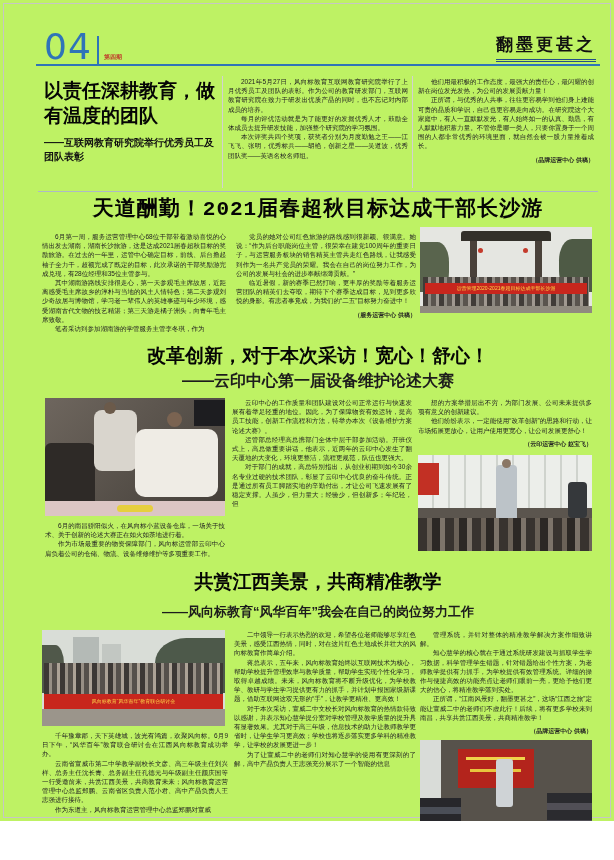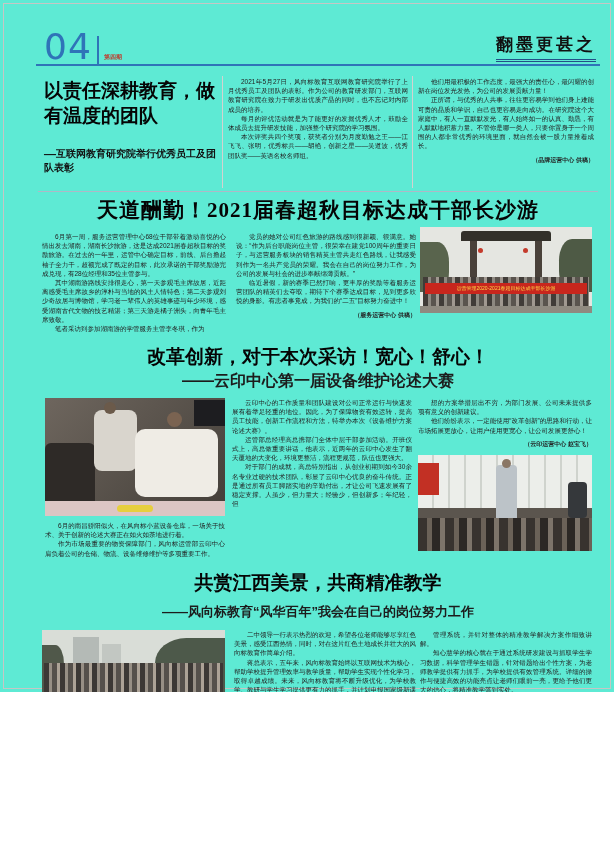--- a/index.html
+++ b/index.html
@@ -1,44 +1,44 @@
 <!DOCTYPE html>
 <html><head>
 <meta charset="utf-8">
 <style>
   html,body{margin:0;padding:0;background:#ffffff;}
-  .page{position:relative;width:614px;height:692px;background:#5eead4;overflow:hidden;
+  .page{position:relative;width:614px;height:821px;background:#bef264;overflow:hidden;
         font-family:"Liberation Sans",sans-serif;color:#1c1c1c;}
   .frame{position:absolute;inset:3px;border:1px solid #c6c6c4;pointer-events:none;}
 
   
   .pagenum{position:absolute;left:44px;top:26px;font-size:36px;color:#2f74b8;
            font-family:"DejaVu Sans",sans-serif;letter-spacing:1px;}
   .pagenum-rule{position:absolute;left:97px;top:36px;width:2px;height:28px;background:#2f74b8;}
   .issue{position:absolute;left:104px;top:53px;font-size:6px;color:#c0392b;font-weight:bold;}
   .section{position:absolute;right:18px;top:33px;font-size:17px;font-weight:bold;color:#111;
            letter-spacing:3px;padding-bottom:3px;border-bottom:3px double #234e87;}
   .head-rule{position:absolute;left:36px;top:64px;width:564px;height:2px;background:#2f74b8;}
 
   
   .bt{font-size:6.5px;line-height:9.2px;text-align:justify;color:#222;}
   .bt p{margin:0;text-indent:2em;}
   .byline{font-size:6px;font-weight:bold;text-align:right;margin-top:5px;color:#222;}
   .col{position:absolute;}
   .vrule{position:absolute;width:1px;background:#d2d2d0;}
   .hdiv{position:absolute;left:38px;width:560px;height:1px;background:#aeb9c6;}
 
-  .big-title{font-weight:900;color:#050505;font-family:Liberation Serif, serif;}
+  .big-title{font-weight:900;color:#050505;font-family:Liberation Mono, monospace;}
   .ctr{position:absolute;left:38px;width:560px;text-align:center;}
 
   
   .a1-titlebox{position:absolute;left:44px;top:78px;width:178px;}
   .a1-titlebox h1{margin:0;font-size:19px;line-height:25px;font-weight:900;
                   font-family:"Liberation Serif",serif;color:#050505;}
-  .a1-sub{margin-top:20px;font-size:10px;line-height:14px;font-weight:bold;color:#111;font-family:Liberation Mono, monospace;}
+  .a1-sub{margin-top:8px;font-size:10px;line-height:14px;font-weight:bold;color:#111;}
 
   
   .a2-title{top:197px;font-size:21px;line-height:26px;letter-spacing:1px;}
 
   
   .a3-title{top:345px;font-size:19px;line-height:24px;}
   .a3-sub{top:371px;font-size:16px;font-weight:bold;}
   .a4-title{top:571px;font-size:19px;line-height:24px;}
   .a4-sub{top:603px;font-size:13px;font-weight:bold;}
 

